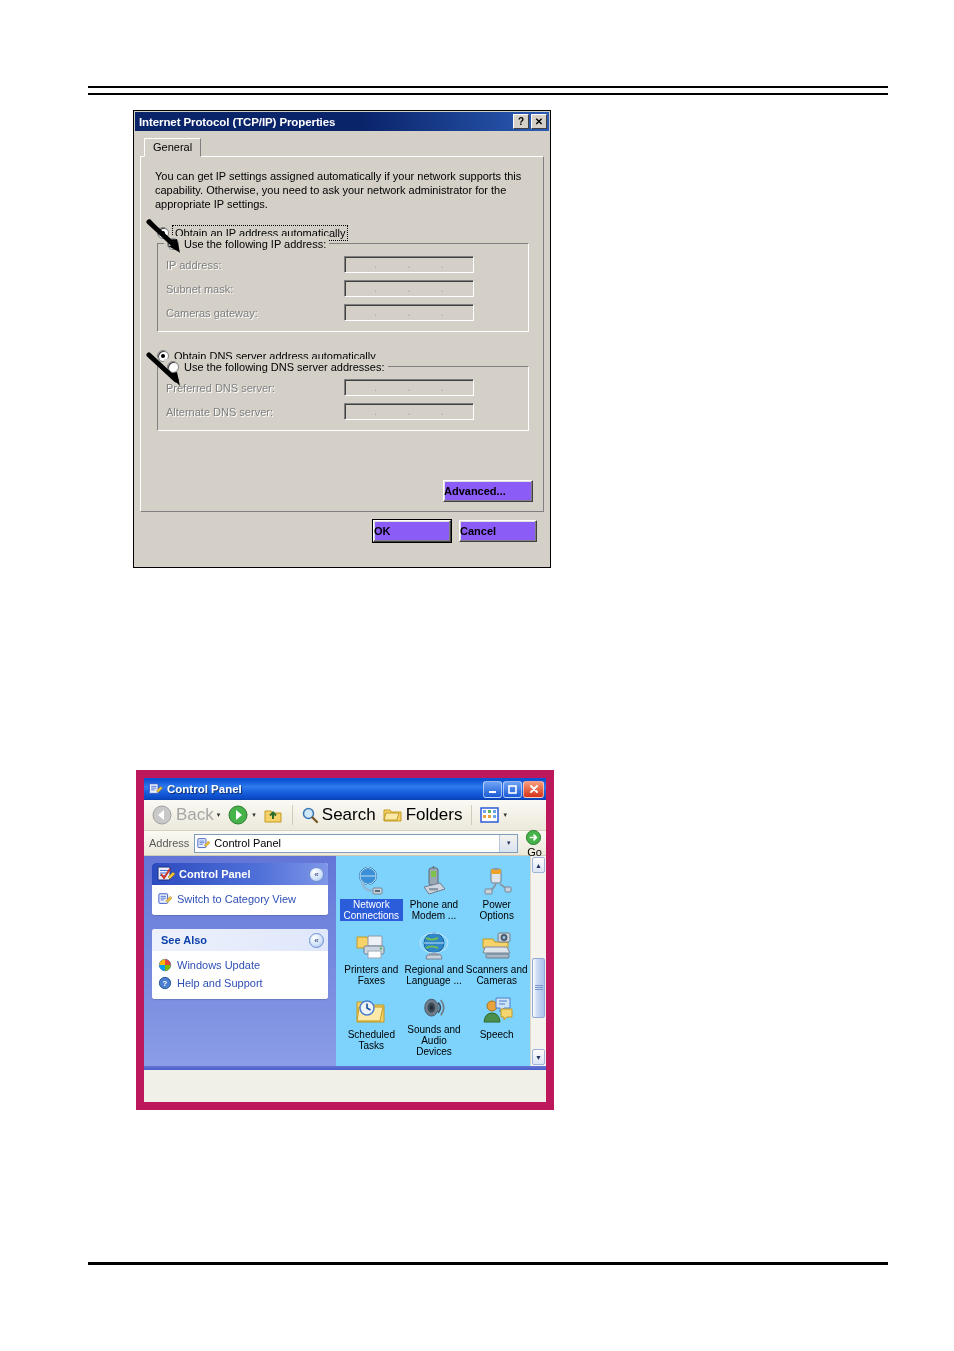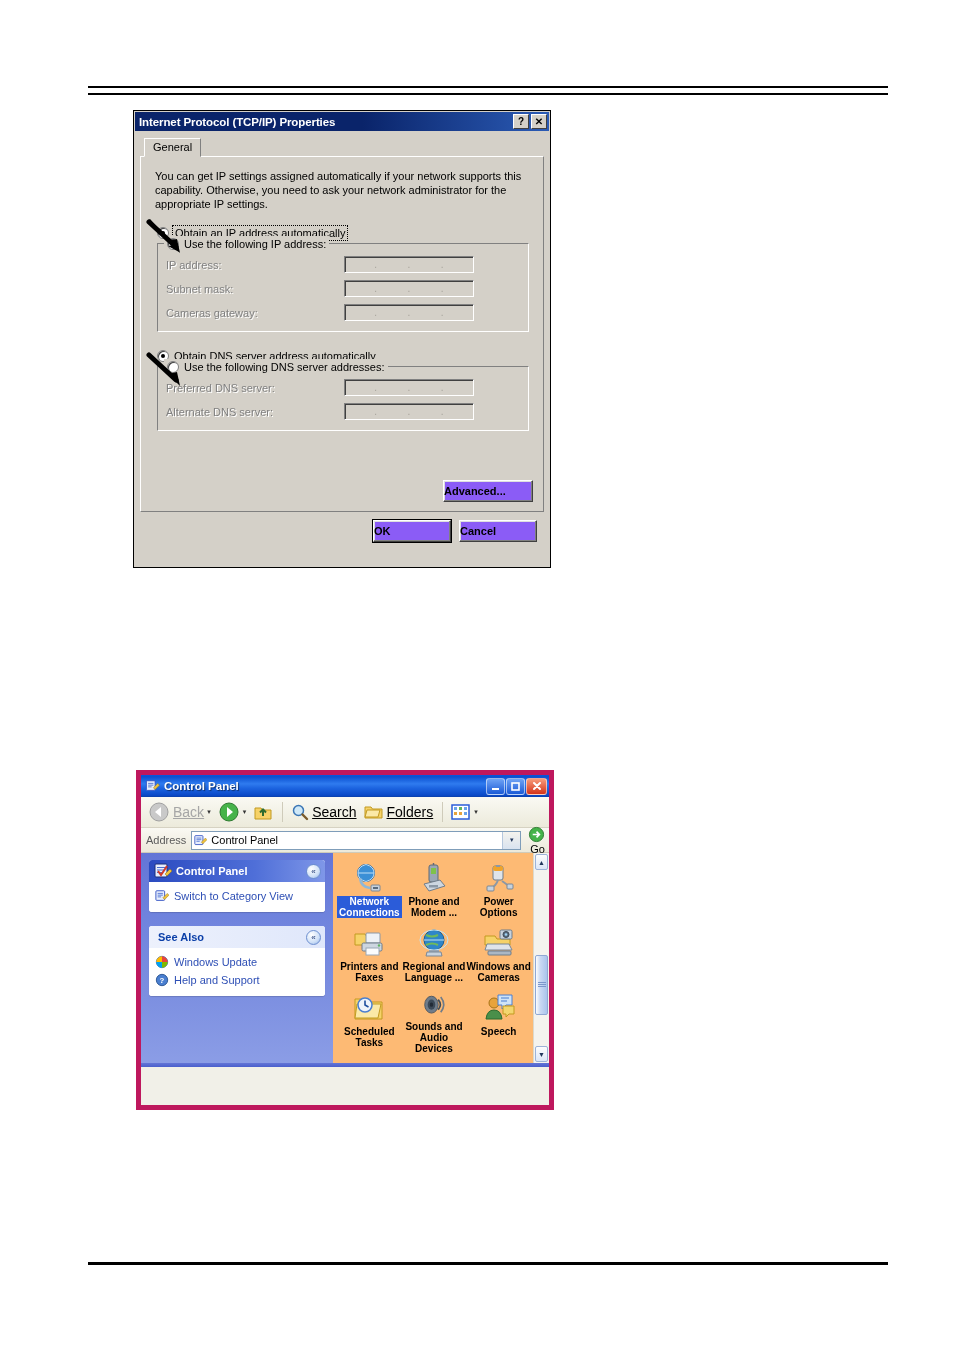--- a/index.html
+++ b/index.html
@@ -234,21 +234,21 @@
     position: absolute;
     pointer-events: none;
   }
 
   
   .cp-window {
     position: absolute;
     left: 136px; top: 770px;
     width: 418px; height: 340px;
     background: #f1f0e8;
-    border: 5px solid #be185d;
+    border: 8px solid #be185d;
     box-sizing: border-box;
     font-size: 11px;
   }
   .cp-titlebar {
     height: 22px;
     background: linear-gradient(to bottom, #0855dd 0%, #0a50d0 8%, #2f7bef 40%, #1c64e0 60%, #0a49c8 92%, #0b3fa8 100%);
     display: flex;
     align-items: center;
     padding: 0 2px 0 4px;
     box-sizing: border-box;
@@ -306,24 +306,23 @@
     border-bottom: 1px solid #d6d2c2;
   }
   .tbar-btn {
     display: flex;
     align-items: center;
     height: 24px;
     padding: 0 3px;
     margin-right: 1px;
   }
   .tbar-label {
-    font-size: 14px;
+    font-size: 17px;
     margin-left: 3px;
     color: #000;
-    text-decoration: underline;
   }
   .tbar-label.disabled { color: #a6a6a6; }
   .tbar-sep {
     width: 1px; height: 20px;
     background: #cfcbba;
     margin: 0 5px;
   }
   .tbar-caret {
     font-size: 7px;
     margin-left: 3px;
@@ -428,24 +427,23 @@
   .side-link {
     display: flex;
     align-items: center;
     font-size: 11px;
     color: #2e4fb5;
     padding: 2px 0;
   }
   .side-link-text { margin-left: 5px; }
   .cp-pane {
     flex: 1;
-    background: #fdba74;
+    background: #7dd3fc;
     display: flex;
     position: relative;
-    font-weight: bold;
   }
   .icon-grid {
     flex: 1;
     padding: 6px 2px 0 4px;
     display: grid;
     grid-template-columns: repeat(3, 1fr);
     grid-auto-rows: 65px;
     box-sizing: border-box;
   }
   .cp-item {
@@ -857,21 +855,21 @@
 
         <div class="cp-item">
           <svg class="cp-item-icon" viewBox="0 0 32 32">
             <path d="M2 9 h10 l2 3 h13 v6 H2 Z" fill="#f6d268" stroke="#c29a21"></path>
             <rect x="17" y="3" width="12" height="9" rx="1.5" fill="#c7d2dd" stroke="#6f7c8a"></rect>
             <circle cx="23" cy="7.5" r="3" fill="#5a6b7c" stroke="#3c4a58"></circle>
             <circle cx="23" cy="7.5" r="1.3" fill="#9fd3f5"></circle>
             <path d="M4 17 h22 l3 6 H2 Z" fill="#dfe4ea" stroke="#7b8795"></path>
             <rect x="5" y="24" width="23" height="4" rx="1" fill="#aab7c4" stroke="#6f7c8a"></rect>
           </svg>
-          <div class="cp-item-label">Windows and Cameras</div>
+          <div class="cp-item-label">Scanners and Cameras</div>
         </div>
 
         <div class="cp-item">
           <svg class="cp-item-icon" viewBox="0 0 32 32">
             <path d="M2 7 h10 l2 3 h15 v17 H2 Z" fill="#f6d268" stroke="#c29a21"></path>
             <path d="M4 12 h24 l-3 14 H2 Z" fill="#fbe9a8" stroke="#c29a21"></path>
             <circle cx="12" cy="13" r="7" fill="#eef4fa" stroke="#4a7fd0" stroke-width="1.5"></circle>
             <path d="M12 8.5 V13 l3.5 2" stroke="#1f4f9e" stroke-width="1.6" fill="none"></path>
           </svg>
           <div class="cp-item-label">Scheduled Tasks</div>

